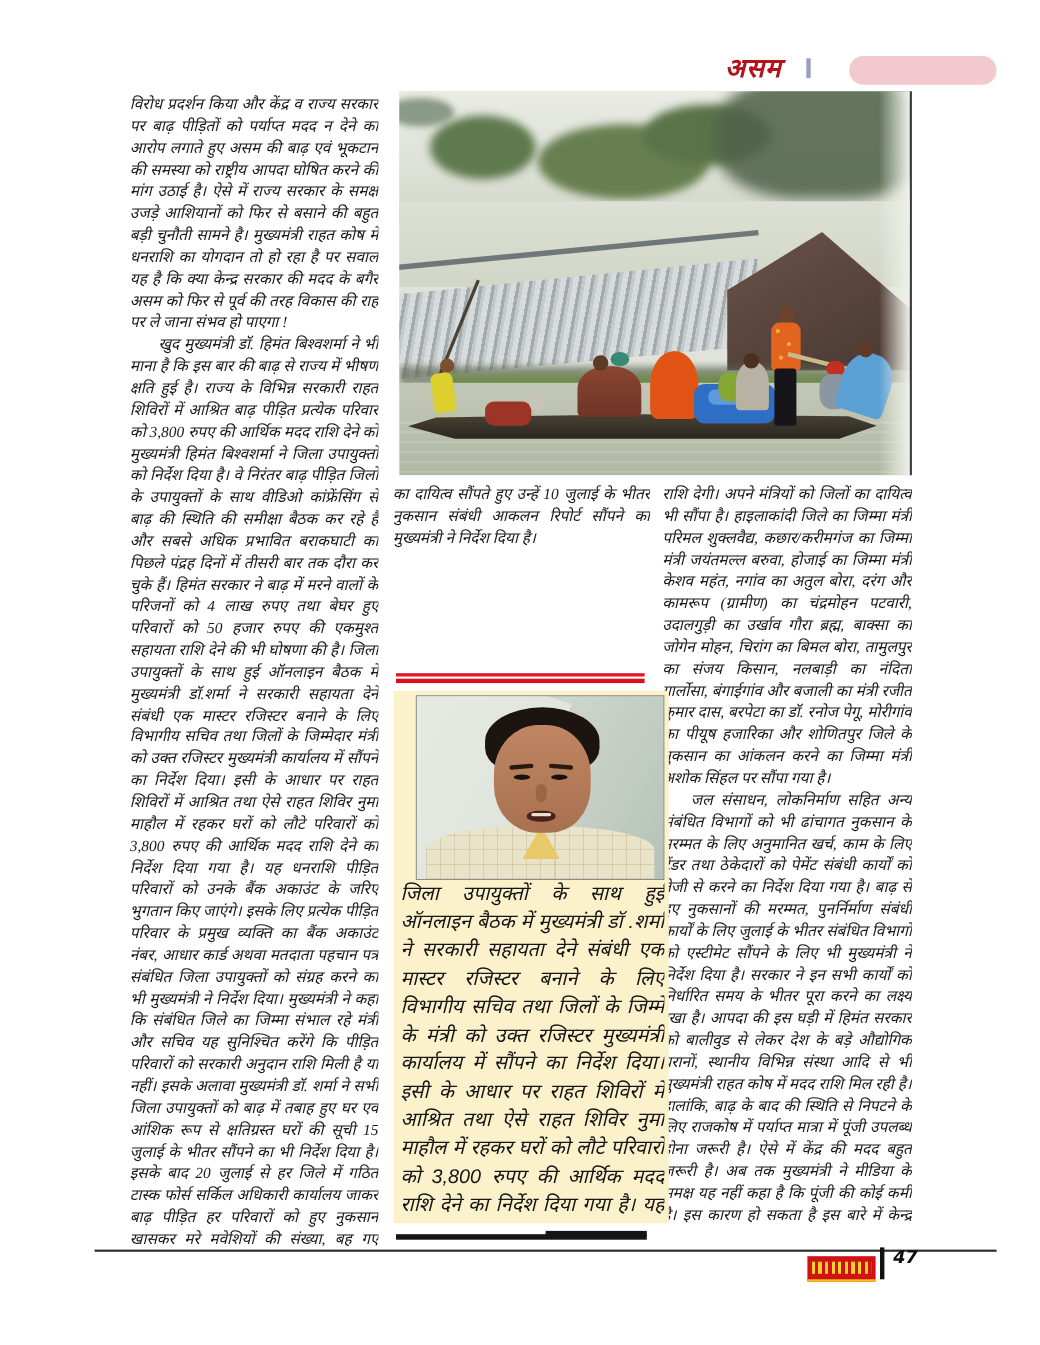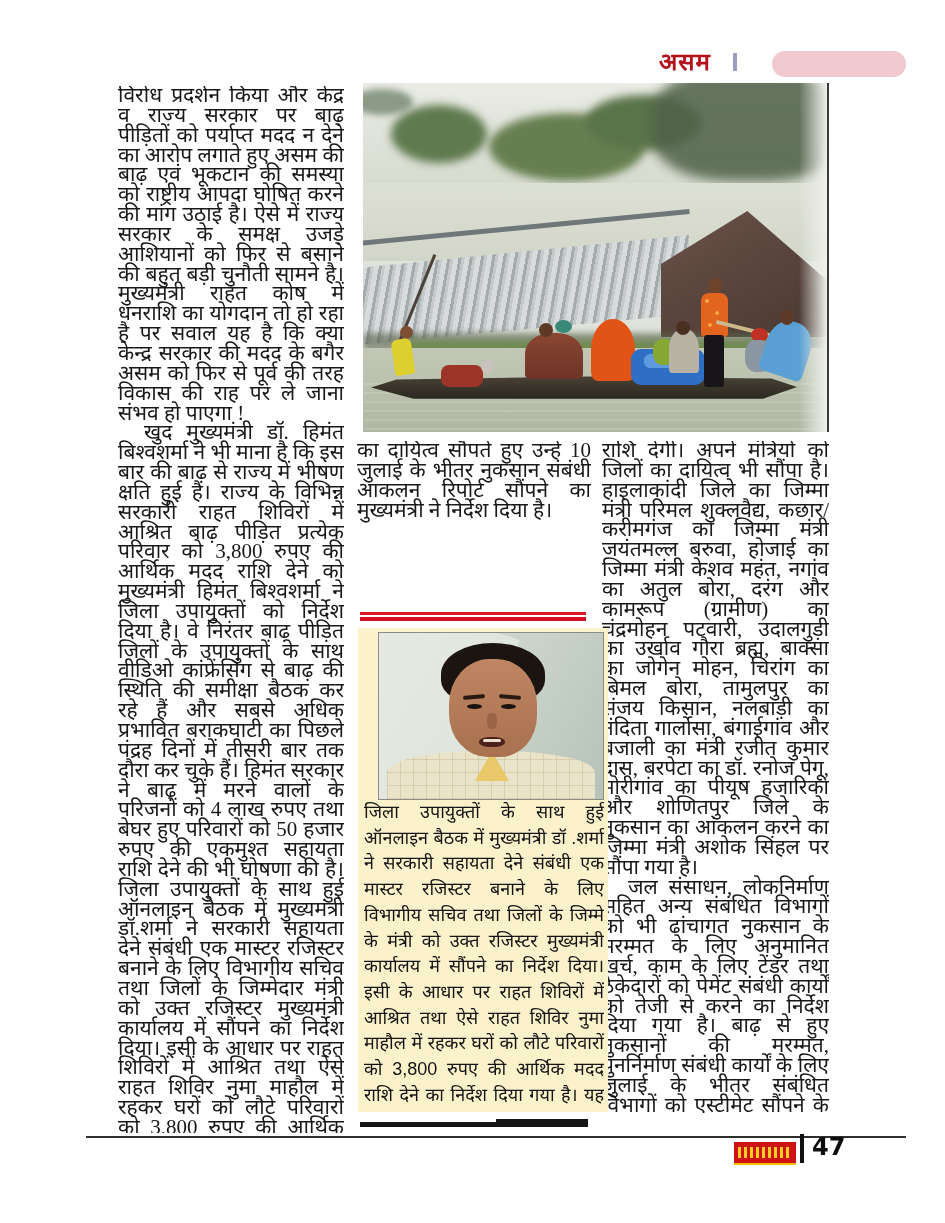--- a/index.html
+++ b/index.html
@@ -1,26 +1,26 @@
 <!DOCTYPE html>
 <html><head>
 <meta charset="utf-8">
 <style>
   html,body{margin:0;padding:0;background:#fff;}
   .page{position:relative;width:945px;height:1223px;background:#ffffff;overflow:hidden;
         font-family:"Liberation Serif",serif;color:#181818;}
-  .abs{position:absolute;}
+  .abs{position:absolute;font-style:italic;}
 
   
   .section-title{left:659px;top:44px;font-weight:bold;font-size:24px;color:#b3121a;letter-spacing:1px;}
   .header-sep{left:733px;top:53px;width:4px;height:18px;background:#999fc0;}
   .header-pill{left:772px;top:51px;width:134px;height:26px;border-radius:13px;background:#f2c9ce;}
 
   
-  .col{font-size:21px;line-height:19.85px;text-align:justify;overflow:hidden;}
+  .col{font-size:14px;line-height:19.85px;text-align:justify;overflow:hidden;}
   .col p{margin:0;}
   .col p.ind{text-indent:26px;}
   .col1{left:118px;top:86px;width:226px;height:1047px;}
   .col2{left:357px;top:441px;width:234px;height:172px;}
   .col3{left:602px;top:441px;width:227px;height:672px;}
 
   
   .flood{left:363px;top:83px;width:464px;height:349px;overflow:hidden;background:#dfe3da;border-right:2px solid #3a3a3a;}
   .flood *{position:absolute;}
   .fp-sky{left:0;top:0;width:464px;height:120px;background:linear-gradient(#eaece5,#d3d8cb);}
@@ -97,21 +97,21 @@
       color:#141414;text-align:justify;overflow:hidden;}
   .bar-black-a{left:360px;top:1122px;width:228px;height:5px;background:#151515;}
   .bar-black-b{left:496px;top:1119px;width:92px;height:5px;background:#151515;}
 
   
   .footer-line{left:86px;top:1136px;width:820px;height:2px;background:#2e2e2e;}
   .masthead{left:734px;top:1142px;width:62px;height:21px;background:#cf1313;border-bottom:2px solid #f5c400;overflow:hidden;}
   .masthead-glyphs{position:absolute;left:4px;top:5px;width:54px;height:11px;
       background:repeating-linear-gradient(90deg,#f8cf2a 0 3px,transparent 3px 6px);}
   .footer-bar{left:800px;top:1134px;width:4px;height:29px;background:#111;}
-  .page-number{left:812px;top:1133px;font-family:"DejaVu Sans",sans-serif;font-weight:bold;font-size:24px;color:#0d0d0d;}
+  .page-number{left:812px;top:1133px;font-family:"DejaVu Sans",sans-serif;font-weight:bold;font-size:16px;color:#0d0d0d;}
 </style>
 </head>
 <body>
 
 <div class="page">
 
   <div class="abs section-title">असम</div>
   <div class="abs header-sep"></div>
   <div class="abs header-pill"></div>
 

